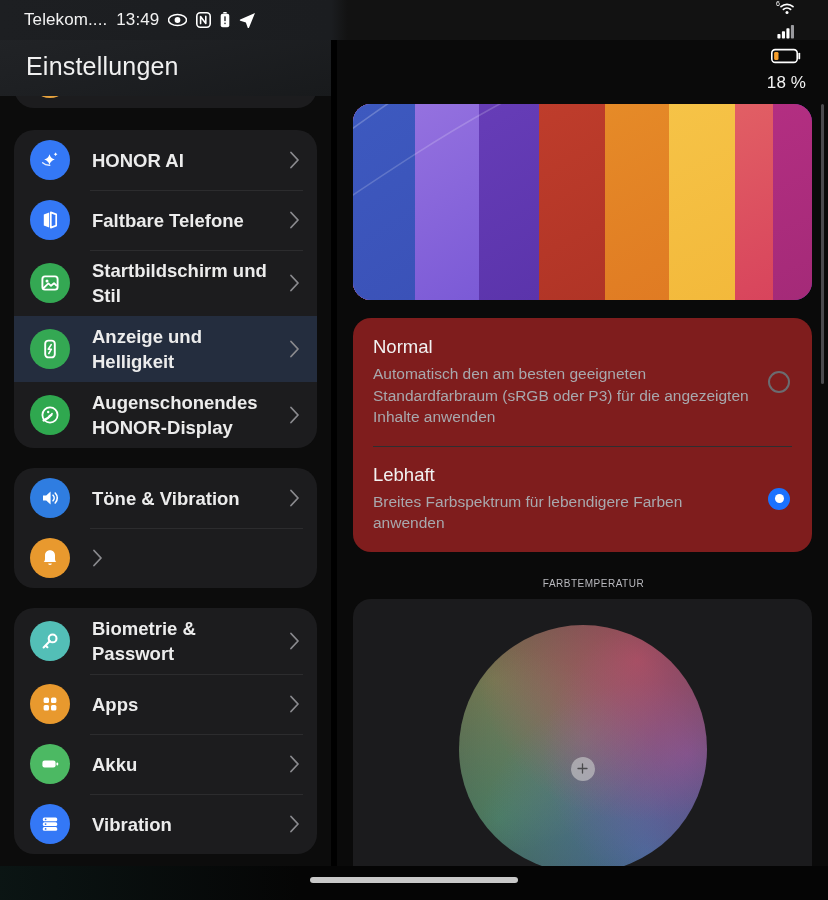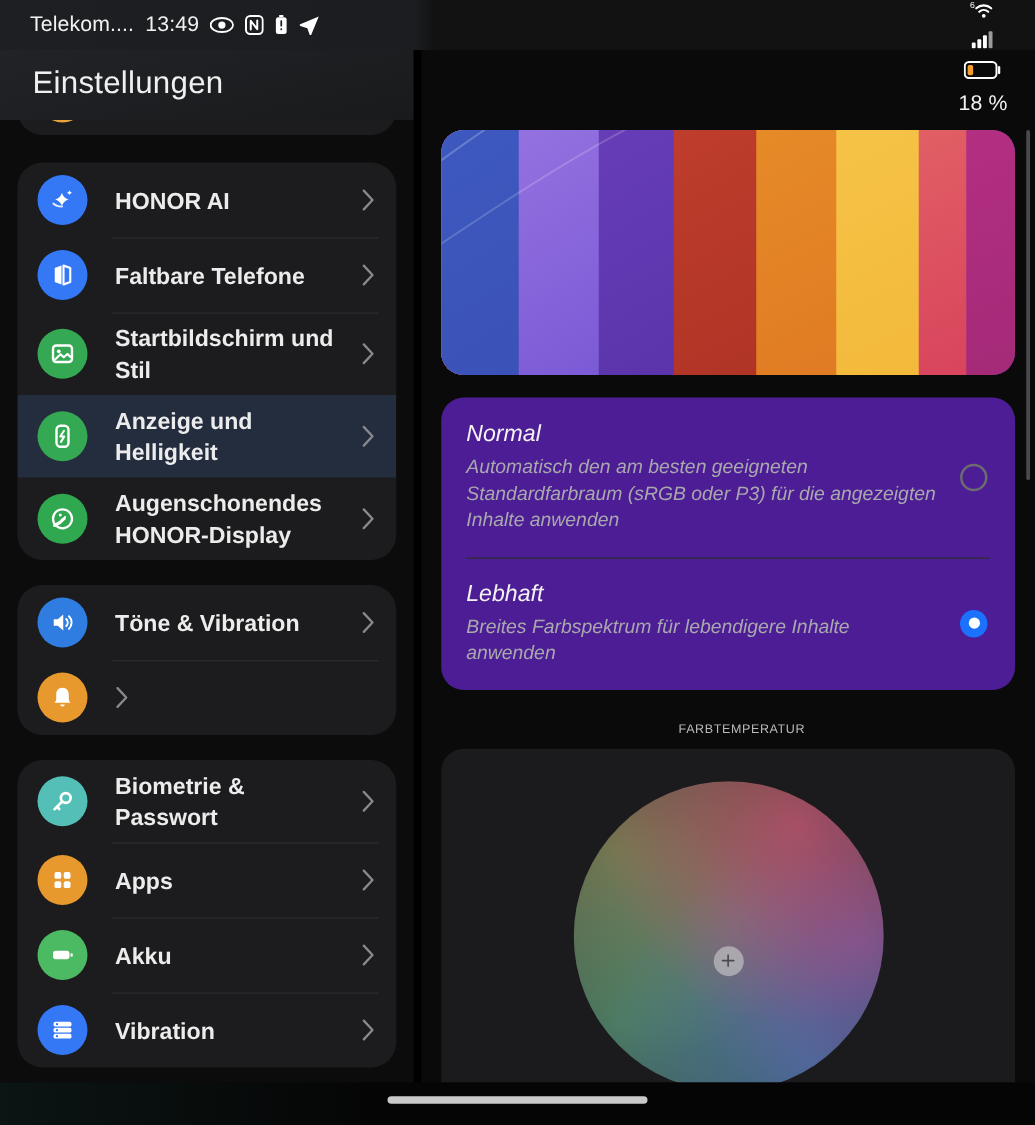--- a/index.html
+++ b/index.html
@@ -89,21 +89,21 @@
   }
   #right-scroll{ position:absolute; top:96px; left:0; width:491px; height:770px; overflow:hidden; }
 
   #banner{
     margin:8px 16px 0 16px; height:196px; border-radius:18px; overflow:hidden; position:relative;
     background:#2b1a44;
   }
   #banner svg{ display:block; width:100%; height:100%; }
 
   #modecard{
-    margin:18px 16px 0 16px; background:#4c1d95; border-radius:18px; overflow:hidden;font-style:italic;
+    margin:18px 16px 0 16px; background:#7f1d1d; border-radius:18px; overflow:hidden;
   }
   .opt{ position:relative; display:flex; align-items:center; padding:18px 22px 18px 20px; cursor:pointer; }
   .opt + .opt::before{
     content:""; position:absolute; left:20px; right:20px; top:0; height:1px; background:#2e2e30;
   }
   .opt-txt{ flex:1; padding-right:18px; }
   .opt-title{ font-size:18.5px; font-weight:400; color:#f2f2f2; margin-bottom:5px; }
   .opt-desc{ font-size:15.5px; line-height:21.5px; color:#a8a8ad; font-weight:400; }
   .radio{
     flex:0 0 22px; width:22px; height:22px; border-radius:50%;
@@ -518,21 +518,21 @@
         <div class="opt">
           <div class="opt-txt">
             <div class="opt-title">Normal</div>
             <div class="opt-desc">Automatisch den am besten geeigneten Standardfarbraum (sRGB oder P3) für die angezeigten Inhalte anwenden</div>
           </div>
           <div class="radio"></div>
         </div>
         <div class="opt">
           <div class="opt-txt">
             <div class="opt-title">Lebhaft</div>
-            <div class="opt-desc">Breites Farbspektrum für lebendigere Inhalte anwenden</div>
+            <div class="opt-desc">Breites Farbspektrum für lebendigere Farben anwenden</div>
           </div>
           <div class="radio on"></div>
         </div>
       </div>
 
       <div id="temp-label">FARBTEMPERATUR</div>
       <div id="wheelcard">
         <div id="wheel">
           <div id="wheel-handle">
             <svg width="13" height="13" viewBox="0 0 13 13">

